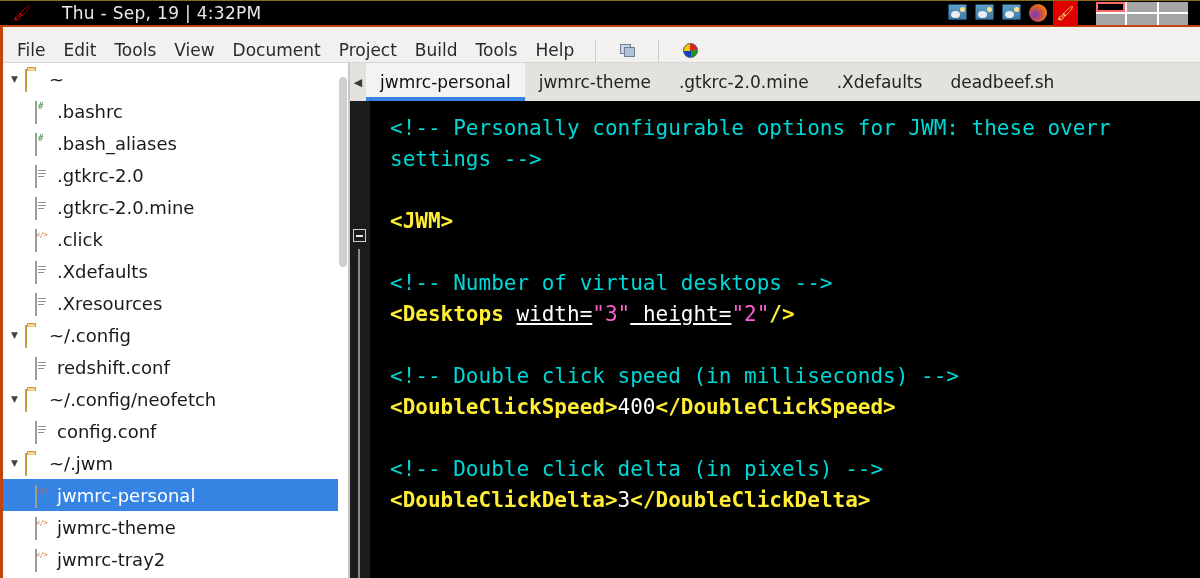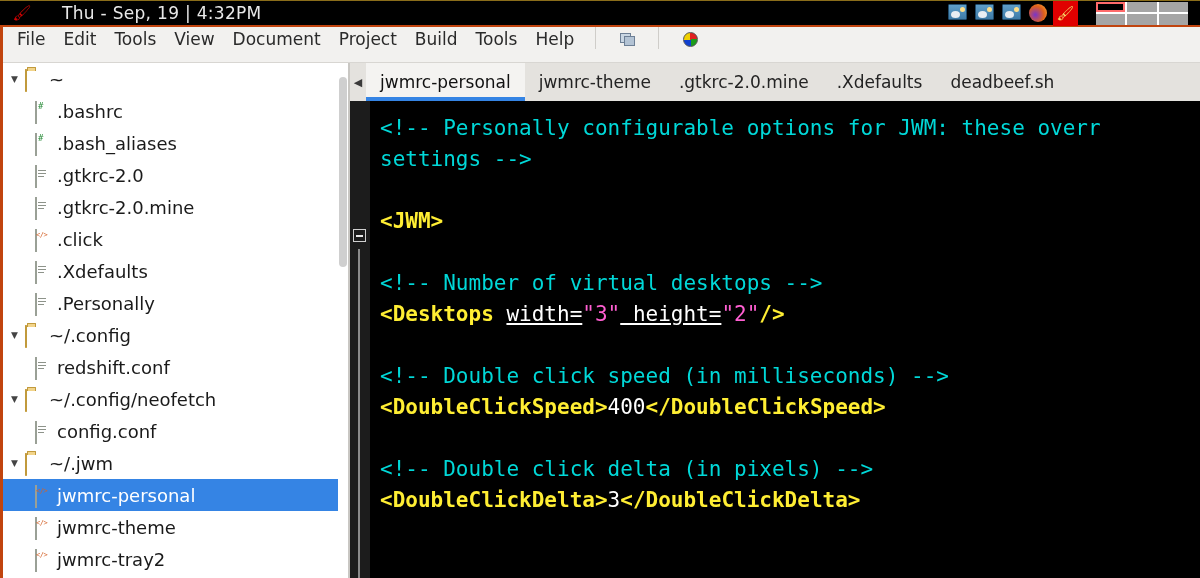--- a/index.html
+++ b/index.html
@@ -90,21 +90,21 @@
     width: 1200px; height: 551px;
     background: #f0efec;
     border-left: 3px solid #c1440e;
     box-sizing: border-box;
   }
 
   
   .menubar {
     height: 36px; width: 100%;
     background: #f2f1ef;
-    display: flex; align-items: flex-start;
+    display: flex; align-items: flex-end;
     border-bottom: 1px solid #d8d6d2;
     box-sizing: border-box;
   }
   .menu-item {
     font-size: 17px; color: #2a2a2a;
     padding: 2px 9px;
     font-family: "DejaVu Sans", sans-serif;
     cursor: default; white-space: nowrap;
   }
   .menu-item:first-child { margin-left: 5px; }
@@ -264,21 +264,21 @@
     width: 13px; height: 13px;
     background: #1c1c1c; border: 1.5px solid #d0d0d0;
     box-sizing: border-box;
     display: flex; align-items: center; justify-content: center;
   }
   .fold-box::before {
     content: ""; width: 7px; height: 2px; background: #e8e8e8;
   }
   .code-text {
     flex: 1;
-    padding: 12px 0 0 10px;
+    padding: 12px 0 0 20px;
     font-family: "DejaVu Sans Mono", monospace;
     font-size: 21px;
     line-height: 31px;
     color: #ffffff;
     white-space: pre;
     overflow: hidden;
     box-sizing: border-box;
   }
   .cm { color: #00d8d8; }
   .tg { color: #ffee33; font-weight: bold; }
@@ -383,21 +383,21 @@
               <span>.click</span>
             </div>
             <div class="tree-row">
               <span class="indent"></span>
               <span class="fico"><span class="doc-ico"><i class="ln l1"></i><i class="ln l2"></i><i class="ln l3"></i></span></span>
               <span>.Xdefaults</span>
             </div>
             <div class="tree-row">
               <span class="indent"></span>
               <span class="fico"><span class="doc-ico"><i class="ln l1"></i><i class="ln l2"></i><i class="ln l3"></i></span></span>
-              <span>.Personally</span>
+              <span>.Xresources</span>
             </div>
             <div class="tree-row">
               <span class="tw-arrow">▼</span>
               <span class="fico"><span class="folder-ico"></span></span>
               <span>~/.config</span>
             </div>
             <div class="tree-row">
               <span class="indent"></span>
               <span class="fico"><span class="doc-ico"><i class="ln l1"></i><i class="ln l2"></i><i class="ln l3"></i></span></span>
               <span>redshift.conf</span>

